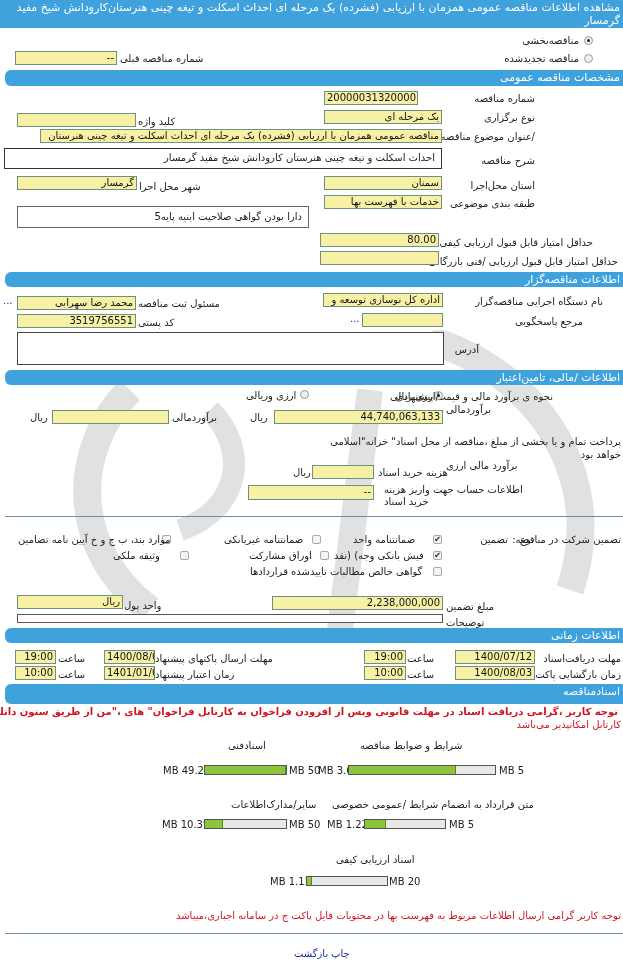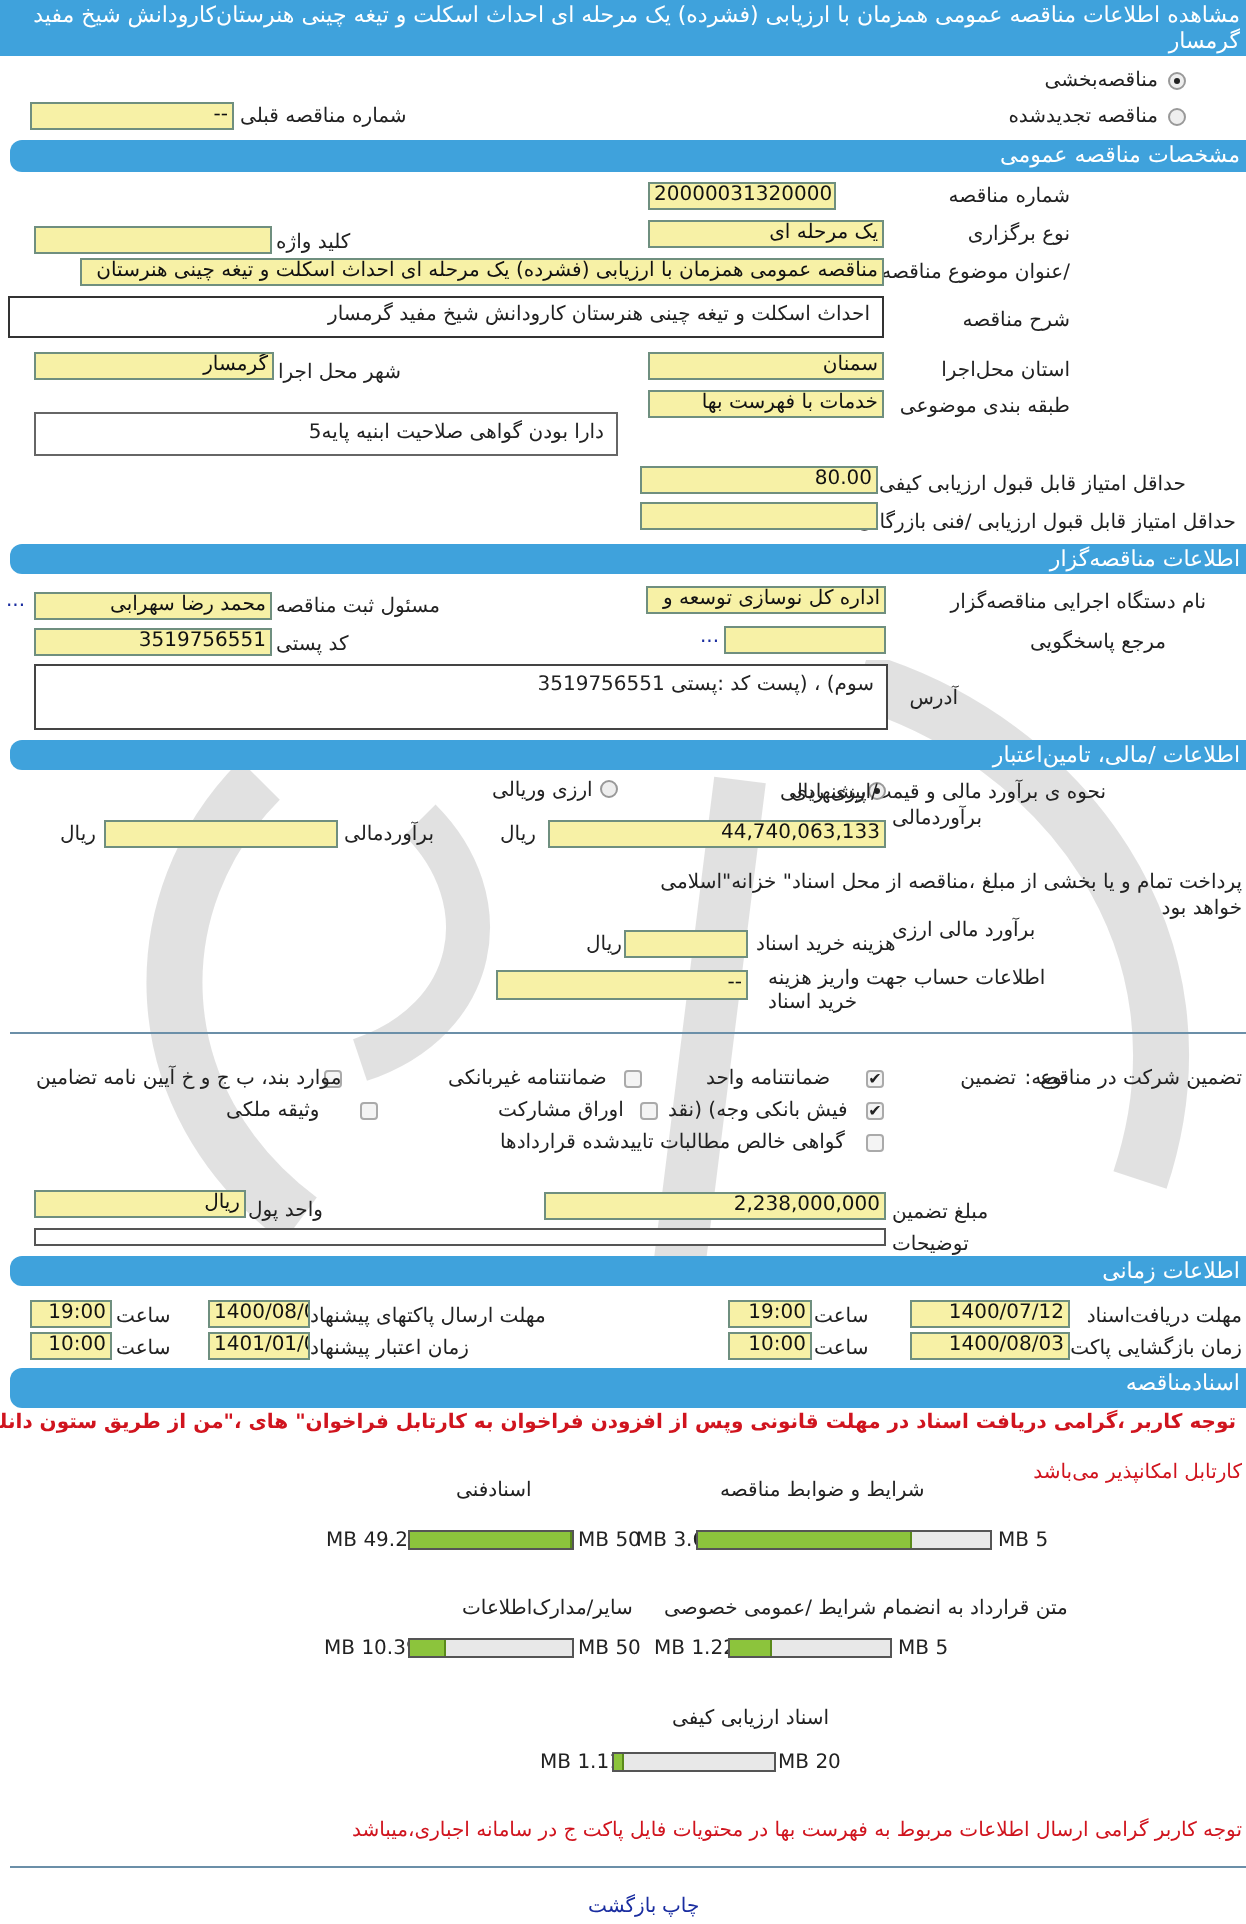--- a/index.html
+++ b/index.html
@@ -85,21 +85,20 @@
 
 <div class="lbl" style="right:40px;top:316px;">مرجع پاسخگویی</div>
 <div class="fld" style="left:362px;top:313px;width:81px;"></div>
 <div class="lbl link" style="left:350px;top:313px;">...</div>
 
 <div class="lbl" style="left:138px;top:317px;">کد پستی</div>
 <div class="fld ltr" style="left:17px;top:314px;width:119px;">3519756551</div>
 
 <div class="lbl" style="right:144px;top:344px;">آدرس</div>
 <div class="box" style="left:17px;top:332px;width:427px;height:33px;padding:3px 6px;line-height:13px;border-color:#444;">
-  <div>سوم) ، (پست کد :پستی     3519756551</div>
 </div>
 
 <div class="bar" style="top:370px;height:15px;line-height:15px;">اطلاعات /مالی، تامین‌اعتبار</div>
 
 <div class="lbl" style="right:70px;top:391px;">نحوه ی برآورد مالی و قیمت پیشنهادی</div>
 <div class="radio on" style="left:434px;top:391px;"></div>
 <div class="lbl" style="left:390px;top:391px;">/ارزی ریالی</div>
 <div class="radio" style="left:300px;top:390px;"></div>
 <div class="lbl" style="left:246px;top:390px;">ارزی وریالی</div>
 
@@ -173,21 +172,21 @@
 <div class="fld ltr" style="left:364px;top:666px;width:42px;">10:00</div>
 
 <div class="lbl" style="left:155px;top:669px;">زمان      اعتبار پیشنهاد</div>
 <div class="fld ltr" style="left:104px;top:666px;width:51px;">1401/01/03</div>
 <div class="lbl" style="left:58px;top:669px;">ساعت</div>
 <div class="fld ltr" style="left:15px;top:666px;width:41px;">10:00</div>
 
 <div class="bar" style="top:684px;height:20px;line-height:15px;">اسنادمناقصه</div>
 
 <div class="lbl red" style="right:5px;top:706px;font-weight:bold;">توجه کاربر ،گرامی دریافت اسناد در مهلت قانونی وپس از افزودن فراخوان به کارتابل فراخوان" های ،"من از طریق ستون دانلود" "اسناد موجود دراین</div>
-<div class="lbl red" style="right:2px;top:719px;margin-top:12px;">کارتابل امکانپذیر می‌باشد</div>
+<div class="lbl red" style="right:2px;top:719px;">کارتابل امکانپذیر می‌باشد</div>
 
 <div class="lbl" style="left:360px;top:740px;">شرایط و ضوابط مناقصه</div>
 <div class="lbl" style="left:318px;top:765px;">3.63 MB</div>
 <div class="prog" style="left:348px;top:765px;width:148px;">
     <div class="fill" style="width:72.6%"></div>
   </div>
 <div class="lbl" style="left:499px;top:765px;">5 MB</div>
 
 <div class="lbl" style="left:228px;top:740px;">اسنادفنی</div>
 <div class="lbl" style="left:163px;top:765px;">49.29 MB</div>

